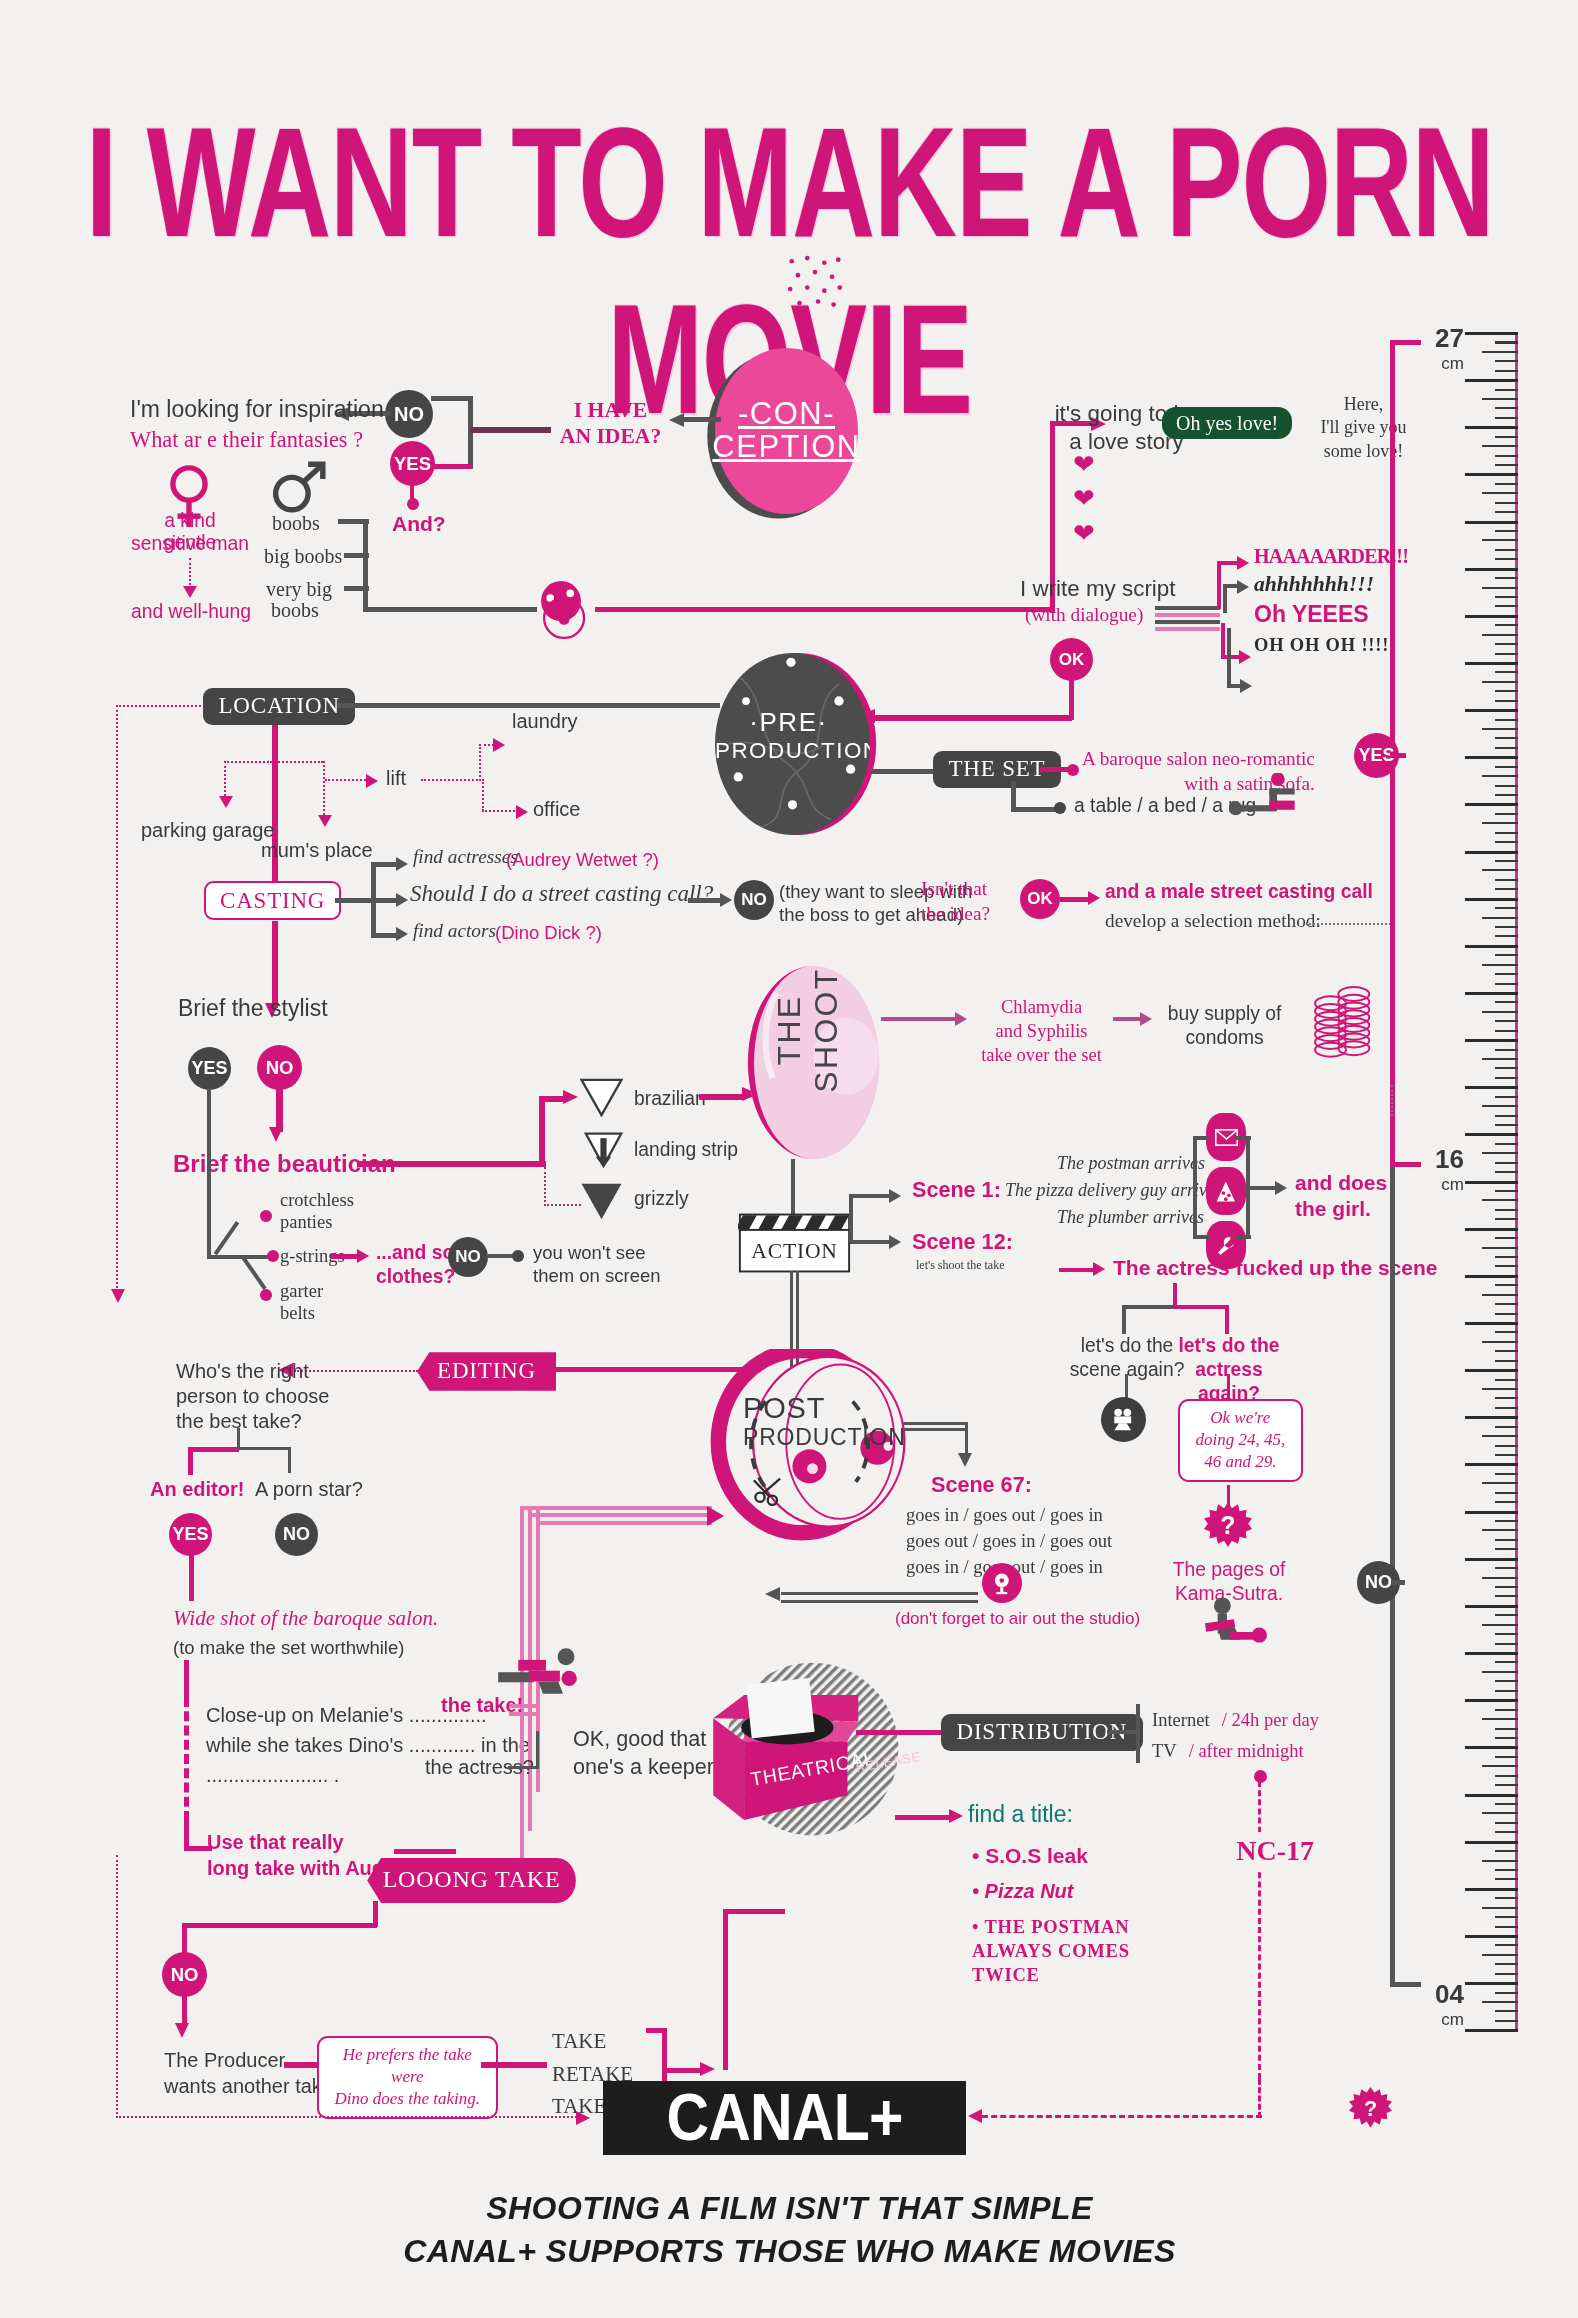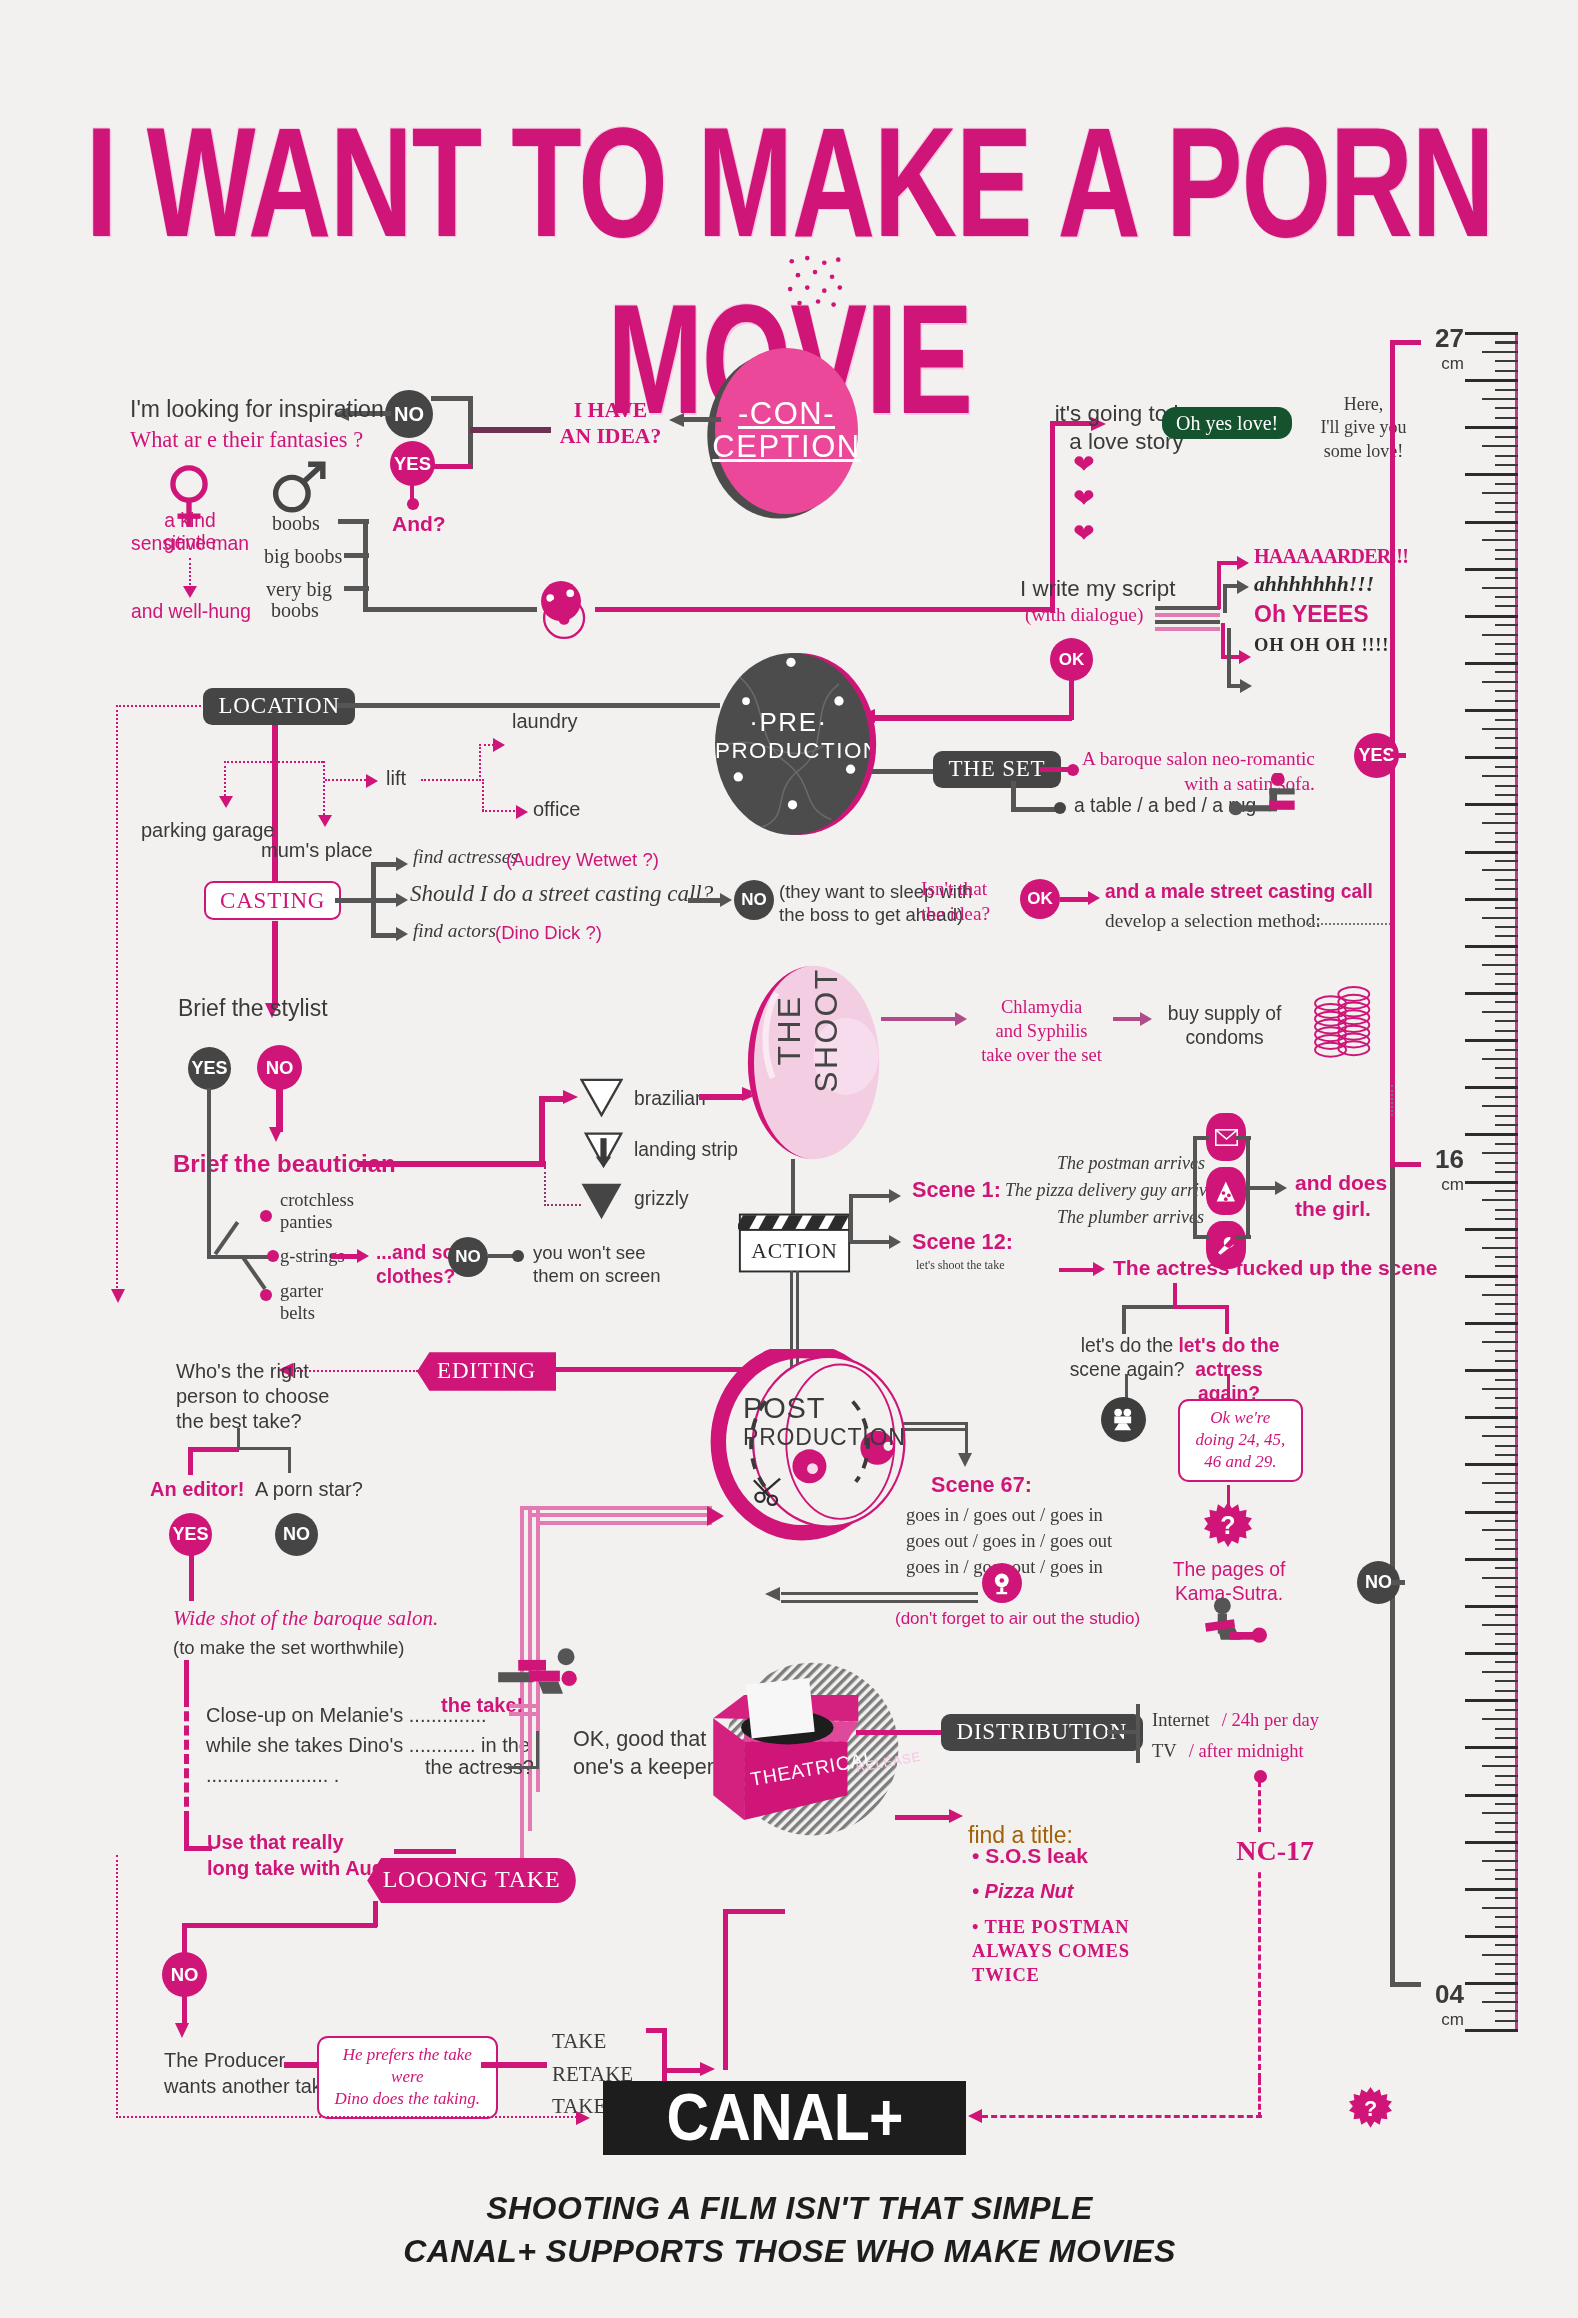--- a/index.html
+++ b/index.html
@@ -811,21 +811,21 @@
     <span style="color:#3a3a3a;">TV</span>
     <span style="color:#cf1578;margin-left:7.7px;">/ after midnight</span>
   </div>
 
   <div class="abs" style="left:1254px;top:1770px;width:13px;height:13px;border-radius:50%;background:#cf1578;"></div>
   <div class="abs" style="left:1258px;top:1781px;width:0;height:298px;border-left:3.9px dashed #cf1578;"></div>
   <div class="abs ser" style="left:1230px;top:1832px;font-size:28px;font-weight:bold;color:#cf1578;background:#f2f1f0;padding:3.1px 6.2px;">NC-17</div>
 
   <div class="linepk abs" style="left:895px;top:1815px;width:59px;height:4.6px;"></div>
   <div class="abs arrow-r" style="left:949px;top:1809px;border-left:14px solid #cf1578;"></div>
-  <div class="abs cond" style="left:968px;top:1801px;font-size:23px;color:#a16207;margin-top:21px;">find a title:</div>
+  <div class="abs cond" style="left:968px;top:1801px;font-size:23px;color:#0f766e;">find a title:</div>
   <div class="abs" style="left:972px;top:1844px;font-family:'Liberation Sans',sans-serif;font-weight:bold;font-size:21px;color:#cf1578;">
     • <span>S.O.S leak</span>
   </div>
   <div class="abs" style="left:972px;top:1880px;font-family:'Liberation Sans',sans-serif;font-style:italic;font-weight:bold;font-size:20px;color:#cf1578;">
     • <span>Pizza Nut</span>
   </div>
   <div class="abs" style="left:972px;top:1915px;width:178px;font-family:'Liberation Serif',serif;font-weight:bold;font-size:18.5px;color:#cf1578;line-height:1.3;letter-spacing:0.8px;">
     • <span>THE POSTMAN ALWAYS COMES TWICE</span>
   </div>
 

